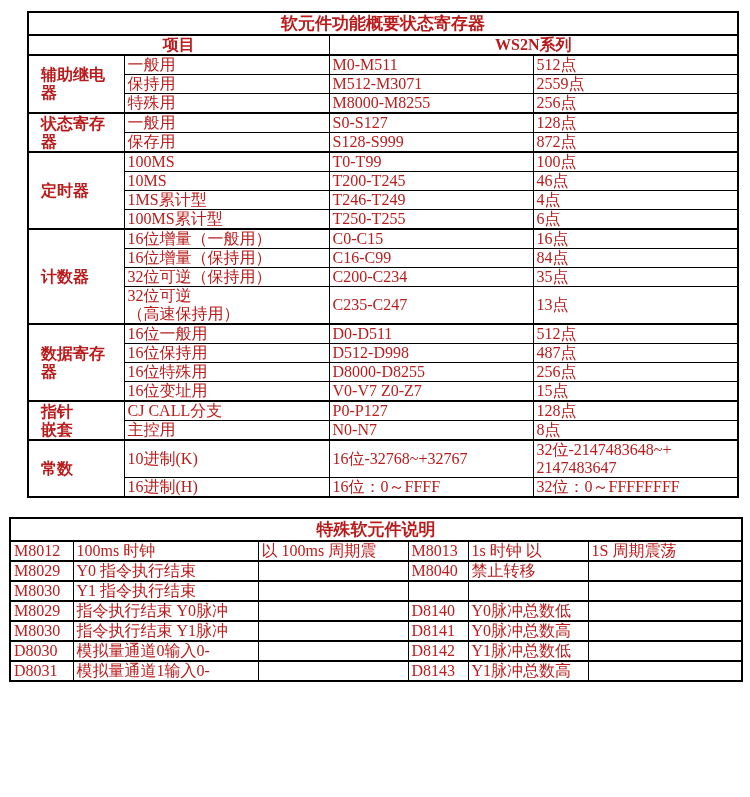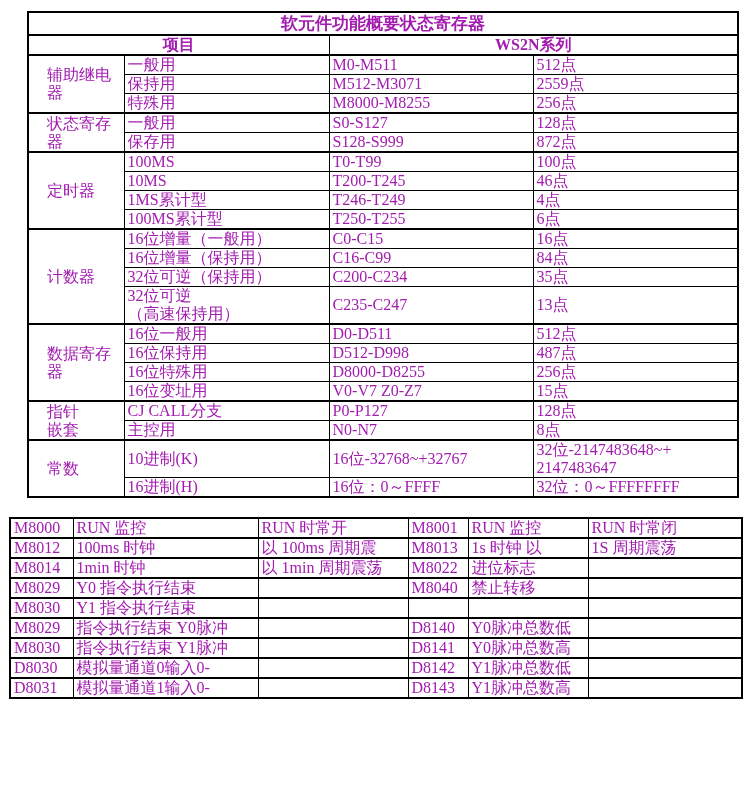--- a/index.html
+++ b/index.html
@@ -1,39 +1,39 @@
 <!DOCTYPE html>
 <html><head>
 <meta charset="utf-8">
 <style>
   html,body { margin:0; padding:0; background:#ffffff; }
   .page {
     position:relative; width:750px; height:797px; background:#ffffff;
-    font-family:"Liberation Serif","DejaVu Serif",serif; color:#a21caf;
+    font-family:"Liberation Serif","DejaVu Serif",serif; color:#b91c1c;
   }
   table { border-collapse:collapse; table-layout:fixed; }
   td {
     border:1px solid #000;
     font-size:16px; line-height:18px;
     padding:0 3px; height:18px;
     overflow:hidden; white-space:pre-line;
     vertical-align:middle; text-align:left;
   }
   .t1 { position:absolute; left:27px; top:11px; width:710px; border:2px solid #000; }
   .t2 { position:absolute; left:9px;  top:517px; width:732px; border:2px solid #000; }
   .t2 td { border-style:solid; border-color:#000; border-width:2px 1px; }
   .ttl {
     font-weight:bold; text-align:center; font-size:17px; height:21px;
     border-bottom:2px solid #000 !important; white-space:nowrap;
   }
   .hdr {
     font-weight:bold; text-align:center;
     border-bottom:2px solid #000;
   }
-  .gname { font-weight:normal; padding-left:18px; }
+  .gname { font-weight:bold; padding-left:12px; }
   tr.gstart td { border-top:2px solid #000; }
 </style>
 </head>
 <body>
 
 <div class="page">
 
   <table class="t1">
     <colgroup>
         <col style="width:96px">
@@ -177,46 +177,33 @@
   <table class="t2">
     <colgroup>
         <col style="width:63px">
         <col style="width:185px">
         <col style="width:150px">
         <col style="width:60px">
         <col style="width:120px">
         <col style="width:154px">
       </colgroup>
     <tbody>
-
-      <tr>
-        <td>M8000</td>
-        <td>RUN 监控</td>
-        <td>RUN 时常开</td>
-        <td>M8001</td>
-        <td>RUN 监控</td>
-        <td>RUN 时常闭</td>
-      </tr>
+      <tr>
+        <td colspan="6" class="ttl">特殊软元件说明</td>
+      </tr>
+
       <tr>
         <td>M8012</td>
         <td>100ms 时钟</td>
         <td>以 100ms 周期震</td>
         <td>M8013</td>
         <td>1s 时钟 以</td>
         <td>1S 周期震荡</td>
       </tr>
       <tr>
-        <td>M8014</td>
-        <td>1min 时钟</td>
-        <td>以 1min 周期震荡</td>
-        <td>M8022</td>
-        <td>进位标志</td>
-        <td></td>
-      </tr>
-      <tr>
         <td>M8029</td>
         <td>Y0 指令执行结束</td>
         <td></td>
         <td>M8040</td>
         <td>禁止转移</td>
         <td></td>
       </tr>
       <tr>
         <td>M8030</td>
         <td>Y1 指令执行结束</td>

